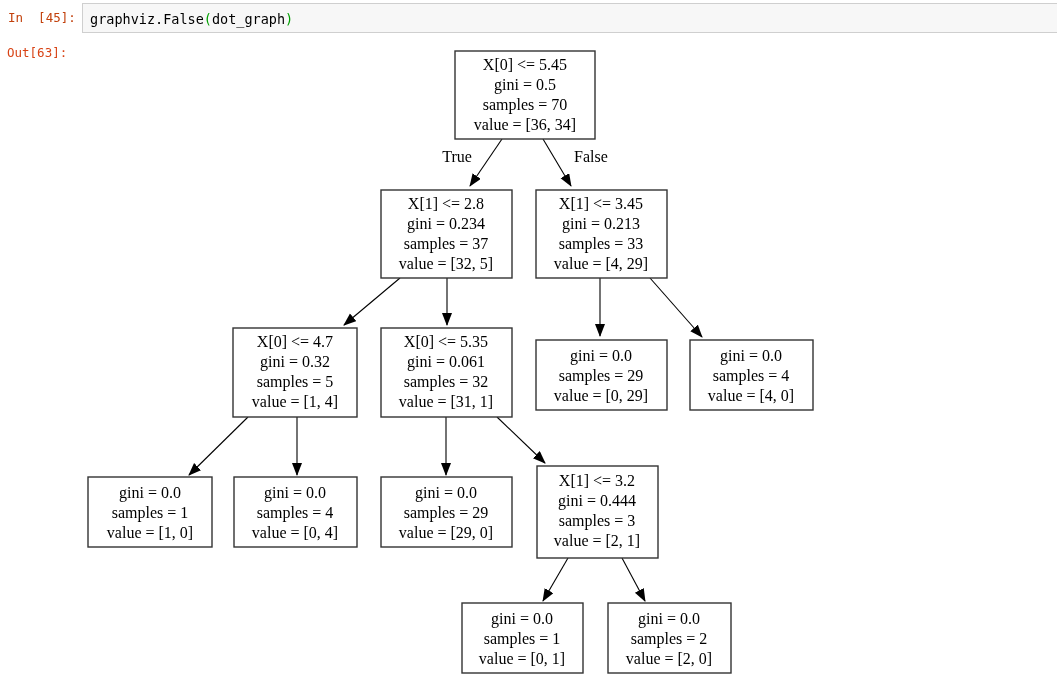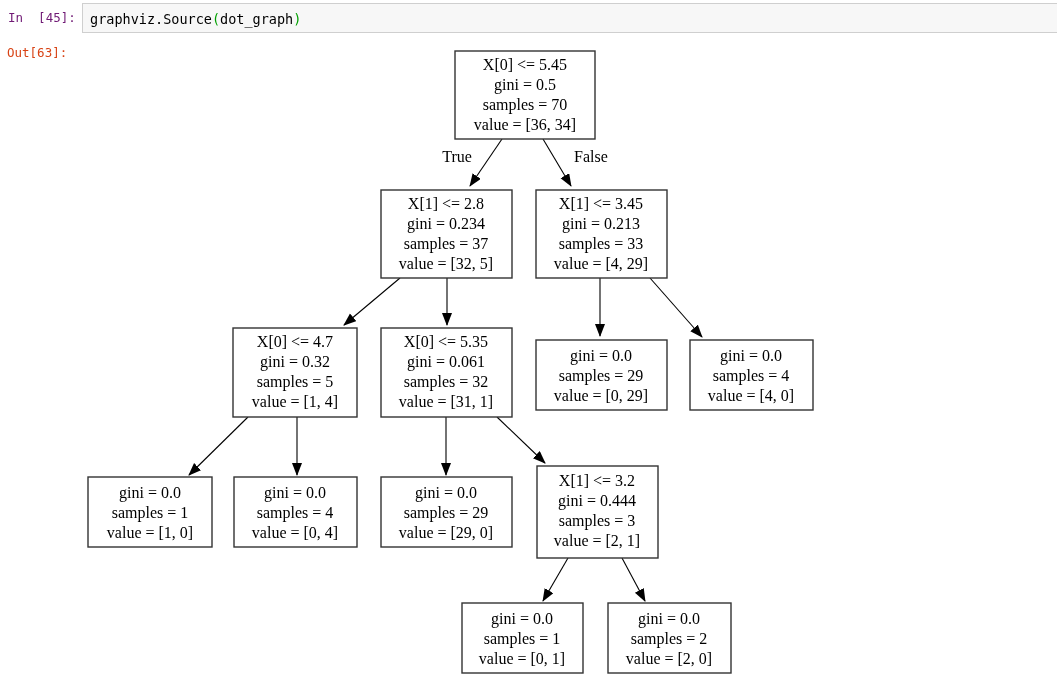--- a/index.html
+++ b/index.html
@@ -4,21 +4,21 @@
 <style>
   html,body { margin:0; padding:0; }
   body {
     width:1057px; height:682px; background:#ffffff; position:relative;
     overflow:hidden; font-family:"Liberation Sans", sans-serif;
   }
   .prompt {
     position:absolute; font-family:"DejaVu Sans Mono", monospace;
     font-size:12.5px; white-space:pre; line-height:14px;
   }
-  .in-prompt  { left:8px; top:11px; color:#701a75; }
+  .in-prompt  { left:8px; top:11px; color:#c2410c; }
   .out-prompt { left:7px; top:46px; color:#D84315; }
   .input-area {
     position:absolute; left:82px; top:3px; right:0; height:30px;
     background:#F7F7F7; border:1px solid #CFCFCF; border-right:none;
     box-sizing:border-box;
   }
   .code-line {
     position:absolute; left:7px; top:7px; font-family:"DejaVu Sans Mono", monospace;
     font-size:13.5px; color:#000; white-space:pre;
   }
@@ -32,21 +32,21 @@
   .edge { stroke:#000000; stroke-width:1.1; fill:none; }
 </style>
 </head>
 <body>
 
 <div>
 
   <div class="prompt in-prompt">In  [45]:</div>
 
   <div class="input-area">
-    <div class="code-line"><span>graphviz.Source</span><span class="bracket">(</span><span>dot_graph</span><span class="bracket">)</span></div>
+    <div class="code-line"><span>graphviz.False</span><span class="bracket">(</span><span>dot_graph</span><span class="bracket">)</span></div>
   </div>
 
   <div class="prompt out-prompt">Out[63]:</div>
 
   <svg class="tree" width="1057" height="682" viewBox="0 0 1057 682">
     <defs>
       <marker id="arrowhead" markerUnits="userSpaceOnUse" markerWidth="14" markerHeight="12" refX="12" refY="5" orient="auto">
         <path d="M0,0 L13,5 L0,10 Z" fill="#000000"></path>
       </marker>
     </defs>

